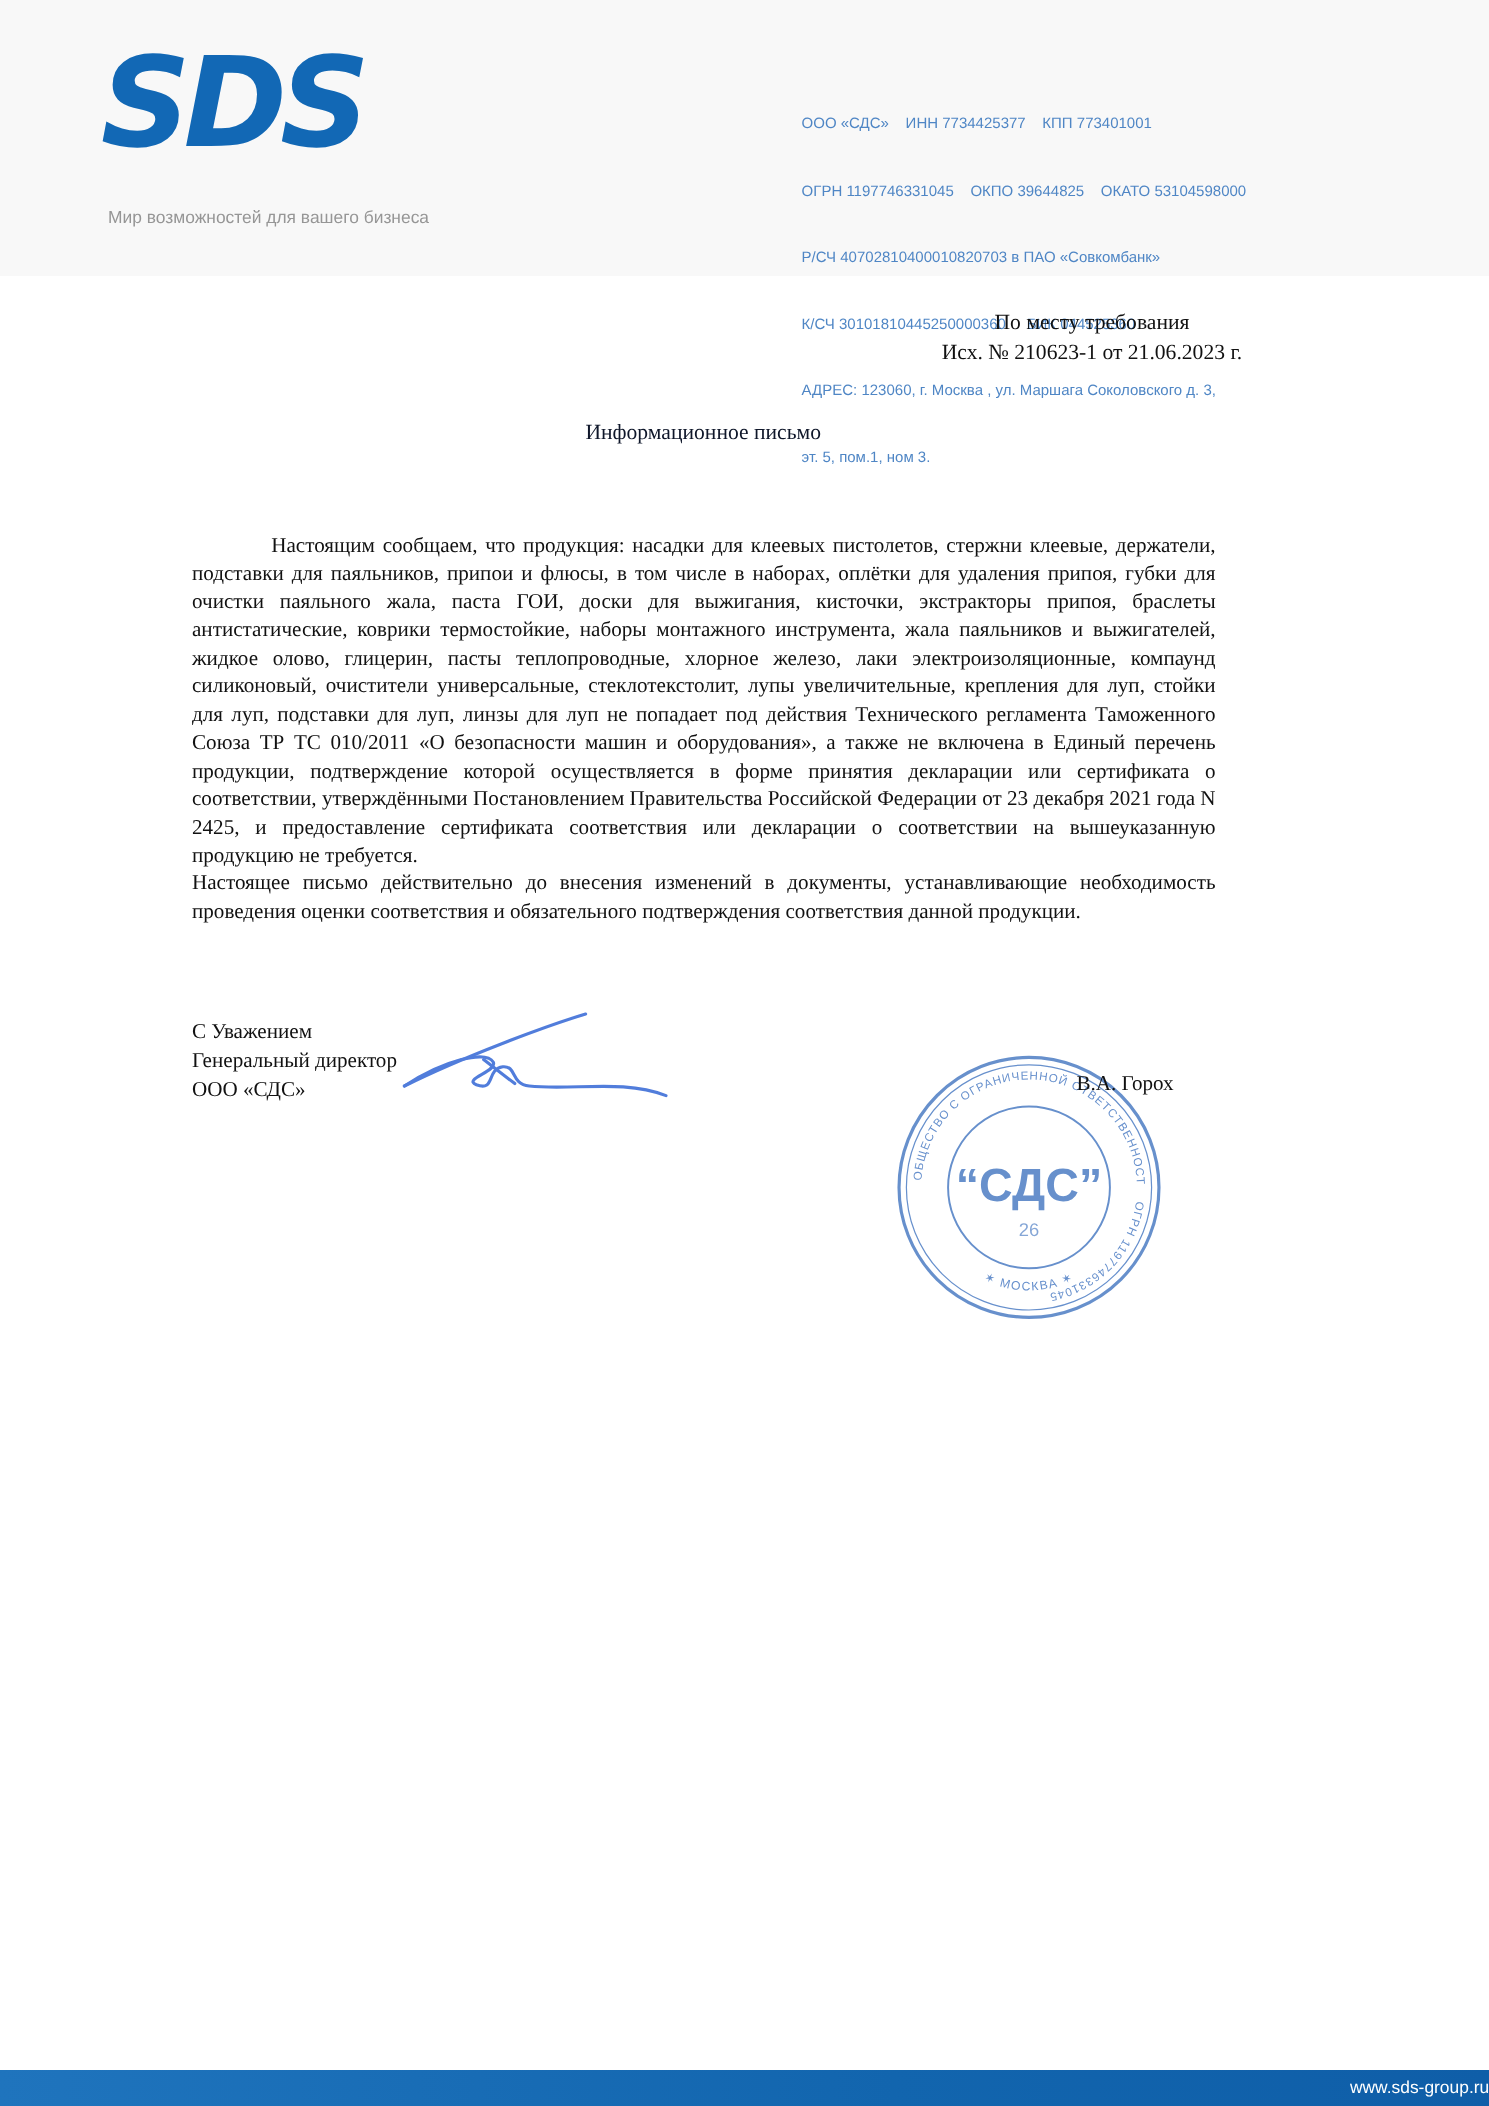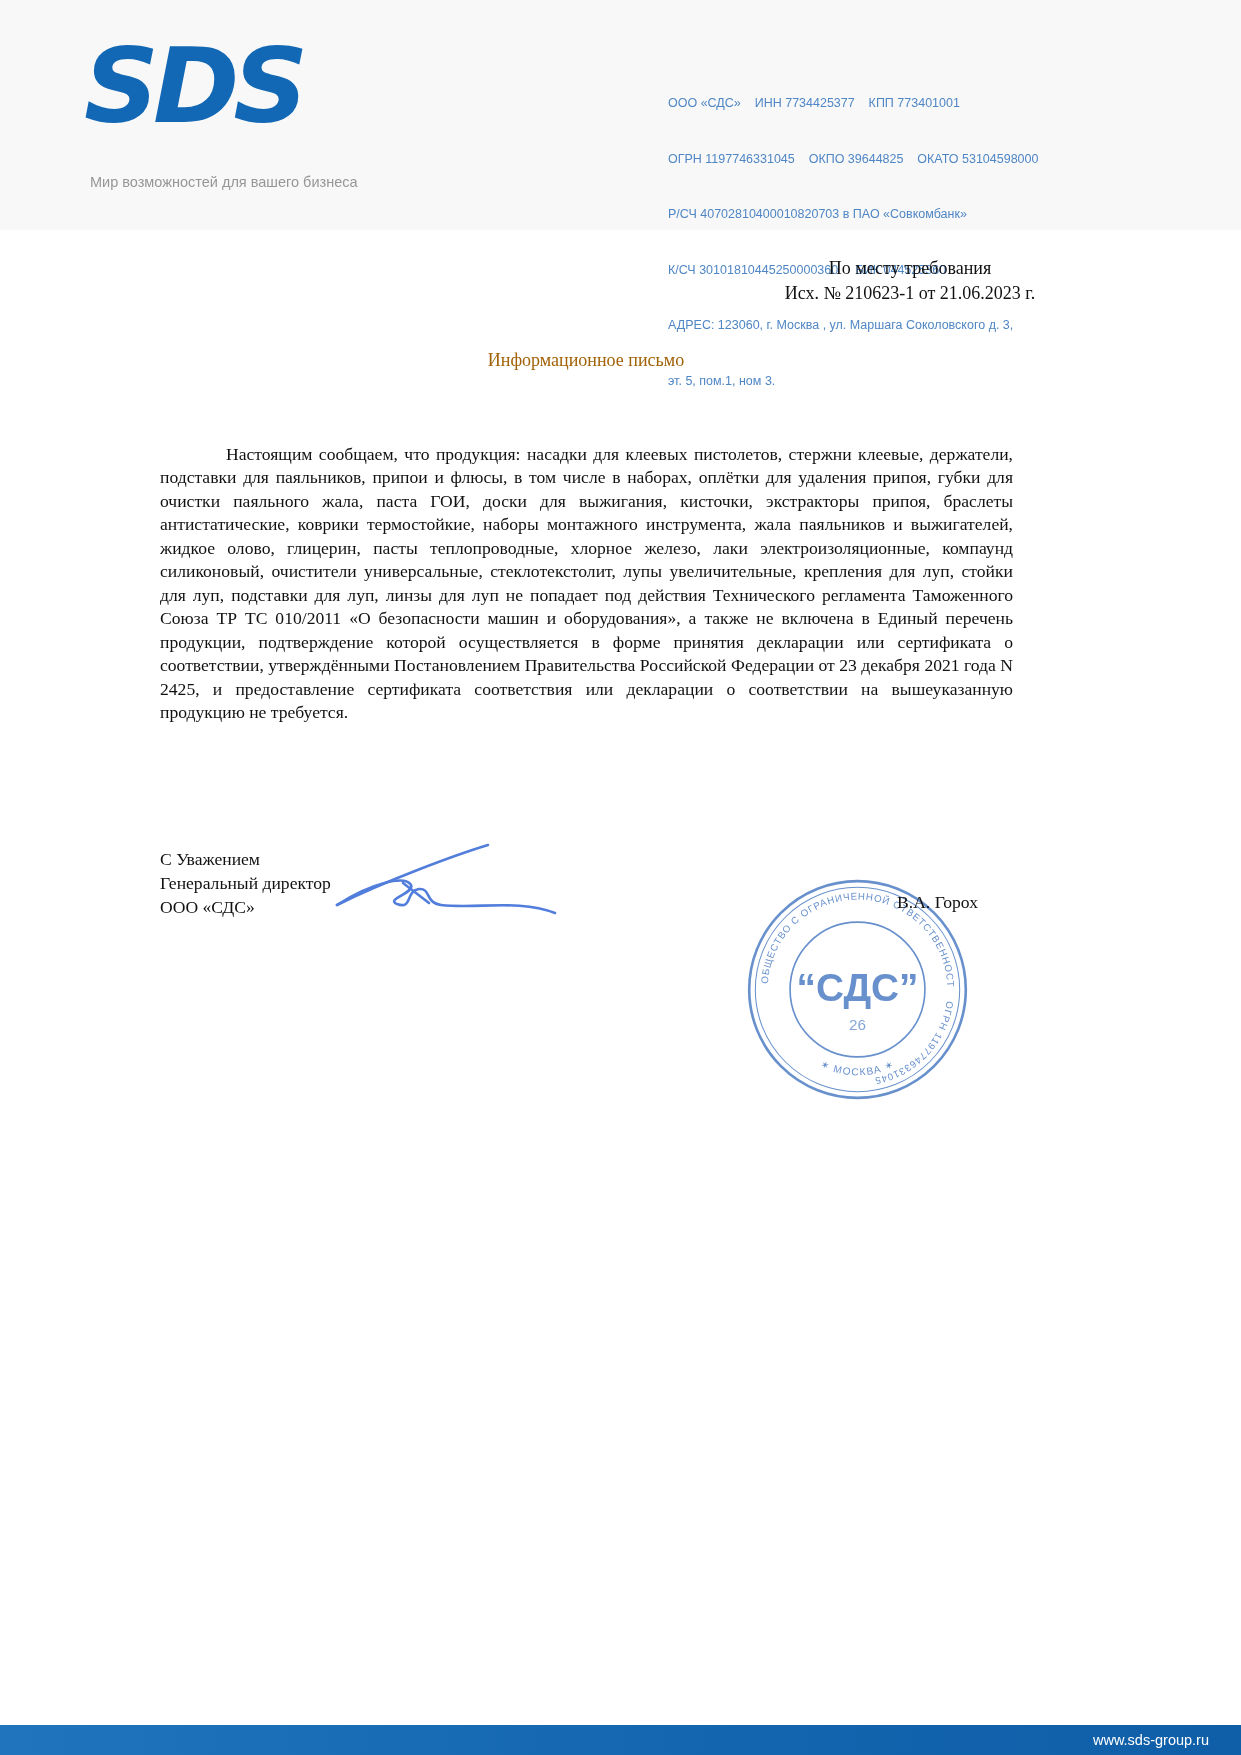--- a/index.html
+++ b/index.html
@@ -40,21 +40,21 @@
     color:#4f86c5;
     white-space:pre-wrap;
   }
   .recipient-block {
     position:absolute; left:700px; top:256px; width:420px;
     text-align:center;
     font-size:18px; line-height:25px; color:#111;
   }
   .letter-title {
     position:absolute; left:160px; top:350px; width:852px;
-    text-align:center; font-size:18px; color:#a16207;
+    text-align:center; font-size:18px; color:#0f172a;
   }
   .body-text {
     position:absolute; left:160px; top:395px; width:853px;
     font-size:17.6px; line-height:23.45px;
     text-align:justify; color:#111;margin-top:48px;
   }
   .body-text p.indent { text-indent:66px; }
   .closing-block {
     position:absolute; left:160px; top:847px;
     font-size:17.6px; line-height:24px; color:#111;
@@ -67,21 +67,21 @@
   .signature-svg { position:absolute; left:305px; top:833px; z-index:2; }
   .stamp-svg { position:absolute; left:740px; top:872px; z-index:1; opacity:0.85; }
   .footer-bar {
     position:absolute; left:0; right:0; bottom:0; height:30px;
     background:linear-gradient(90deg,#1f74bd 0%, #1265ae 60%, #0f5ea8 100%);
     text-align:right;
   }
   .footer-url {
     font-family:"Liberation Sans", sans-serif;
     font-size:14.5px; color:#ffffff;
-    line-height:30px; padding-right:32px;
+    line-height:30px; padding-right:0;
     display:inline-block;
   }
   .stamp-txt { font-family:"Liberation Sans", sans-serif; fill:#4d7dc4; }
 </style>
 </head>
 <body>
 
 <div class="page">
 
   <div class="header-band"></div>
@@ -102,20 +102,21 @@
 
   <div class="recipient-block">
     <div>По месту требования</div>
     <div>Исх. № 210623-1 от 21.06.2023 г.</div>
   </div>
 
   <div class="letter-title">Информационное письмо</div>
 
   <div class="body-text">
     <p class="indent">Настоящим сообщаем, что продукция: насадки для клеевых пистолетов, стержни клеевые, держатели, подставки для паяльников, припои и флюсы, в том числе в наборах, оплётки для удаления припоя, губки для очистки паяльного жала, паста ГОИ, доски для выжигания, кисточки, экстракторы припоя, браслеты антистатические, коврики термостойкие, наборы монтажного инструмента, жала паяльников и выжигателей, жидкое олово, глицерин, пасты теплопроводные, хлорное железо, лаки электроизоляционные, компаунд силиконовый, очистители универсальные, стеклотекстолит, лупы увеличительные, крепления для луп, стойки для луп, подставки для луп, линзы для луп не попадает под действия Технического регламента Таможенного Союза ТР ТС 010/2011 «О безопасности машин и оборудования», а также не включена в Единый перечень продукции, подтверждение которой осуществляется в форме принятия декларации или сертификата о соответствии, утверждёнными Постановлением Правительства Российской Федерации от 23 декабря 2021 года N 2425, и предоставление сертификата соответствия или декларации о соответствии на вышеуказанную продукцию не требуется.</p>
+    <p>Настоящее письмо действительно до внесения изменений в документы, устанавливающие необходимость проведения оценки соответствия и обязательного подтверждения соответствия данной продукции.</p>
   </div>
 
   <div class="closing-block">
     <div>С Уважением</div>
     <div>Генеральный директор</div>
     <div>ООО «СДС»</div>
   </div>
 
   <div class="sig-name">В.А. Горох</div>
 

